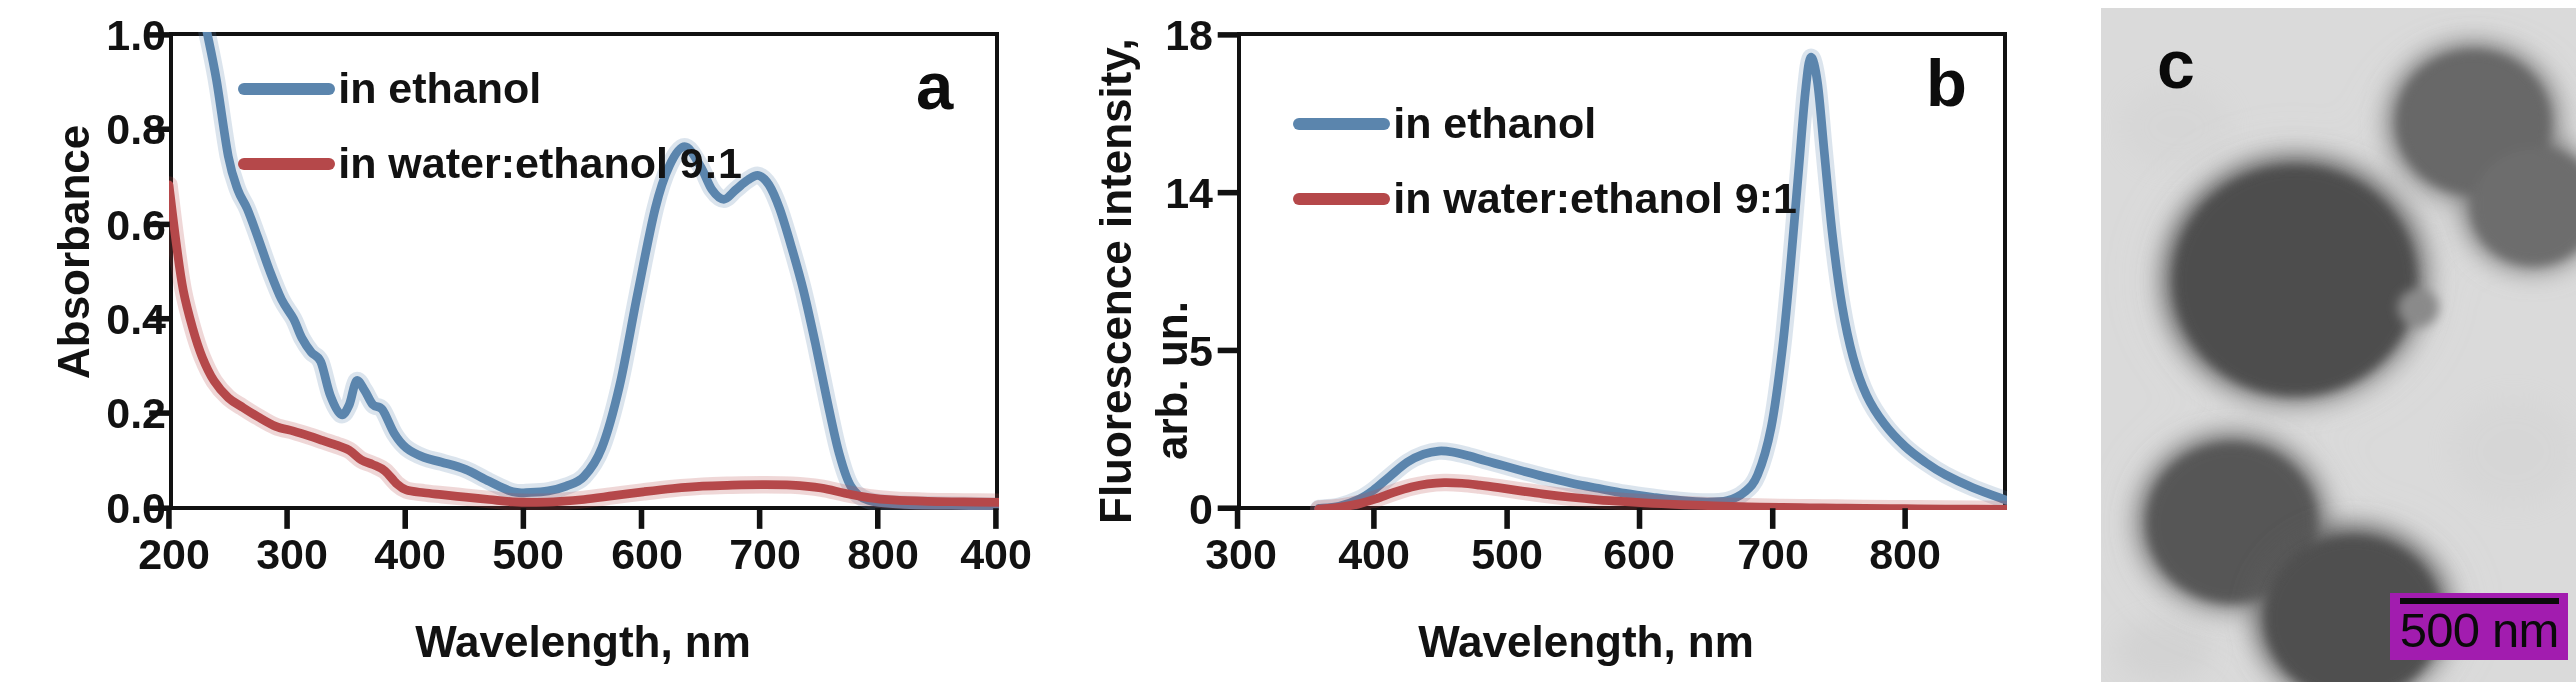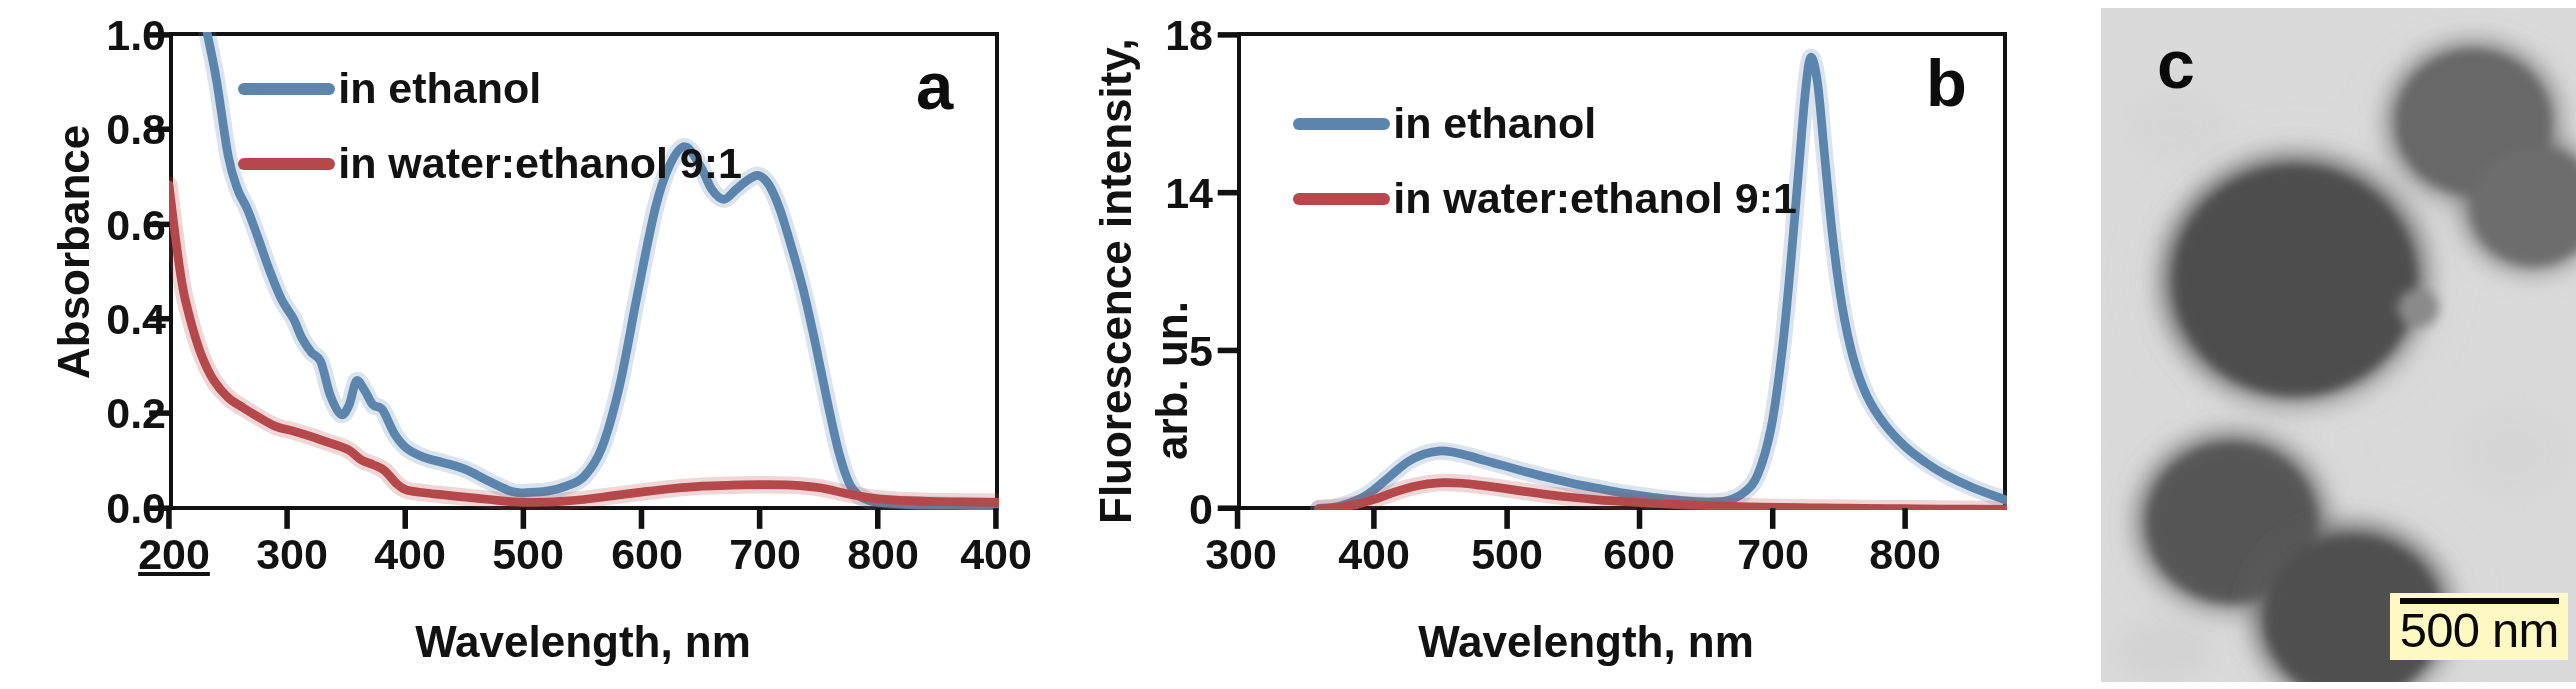--- a/index.html
+++ b/index.html
@@ -90,21 +90,21 @@
   }
   .tem-svg{position:absolute;inset:0;width:100%;height:100%;}
   .tem-letter{
     position:absolute;left:56px;top:22px;
     font-size:68px;font-weight:bold;color:#0a0a0a;
     font-family:"Liberation Sans", sans-serif;line-height:1;
     z-index:5;
   }
   .scalebar-box{
     position:absolute;right:8px;bottom:22px;
-    background:#fef9c3;
+    background:#a21caf;
     padding:4.8px 9.5px 3.2px 9.5px;
     z-index:5;
     text-align:center;
   }
   .scalebar-line{
     height:5.6px;background:#0a0a0a;width:100%;margin-bottom:1.6px;
   }
   .scalebar-text{
     font-size:49px;font-weight:normal;color:#0a0a0a;
     font-family:"Liberation Sans", sans-serif;
@@ -122,21 +122,21 @@
       <span>Absorbance</span>
     </div>
 
     <div class="tick-label ytick-label" style="left:87px;top:35px;width:79px;">1.0</div>
     <div class="tick-label ytick-label" style="left:87px;top:129px;width:79px;">0.8</div>
     <div class="tick-label ytick-label" style="left:87px;top:225px;width:79px;">0.6</div>
     <div class="tick-label ytick-label" style="left:87px;top:319px;width:79px;">0.4</div>
     <div class="tick-label ytick-label" style="left:87px;top:413px;width:79px;">0.2</div>
     <div class="tick-label ytick-label" style="left:87px;top:508px;width:79px;">0.0</div>
 
-    <div class="tick-label xtick-label" style="left:174px;top:533px;text-decoration:underline;">200</div>
+    <div class="tick-label xtick-label" style="left:174px;top:533px;">200</div>
     <div class="tick-label xtick-label" style="left:292px;top:533px;">300</div>
     <div class="tick-label xtick-label" style="left:410px;top:533px;">400</div>
     <div class="tick-label xtick-label" style="left:528px;top:533px;">500</div>
     <div class="tick-label xtick-label" style="left:647px;top:533px;">600</div>
     <div class="tick-label xtick-label" style="left:765px;top:533px;">700</div>
     <div class="tick-label xtick-label" style="left:883px;top:533px;">800</div>
     <div class="tick-label xtick-label" style="left:996px;top:533px;">400</div>
 
     <div class="axis-title-x" style="left:583px;top:617px;">Wavelength, nm</div>
 

